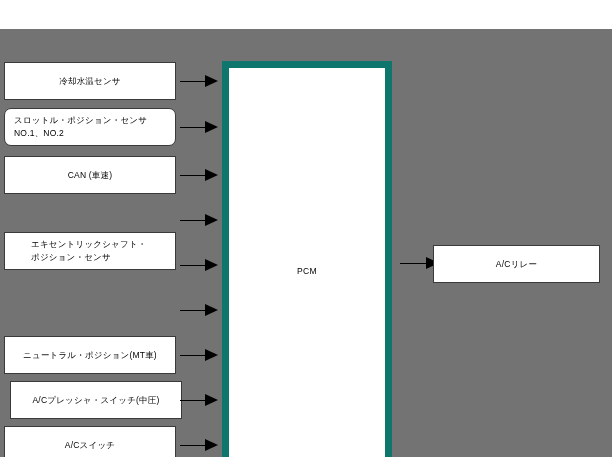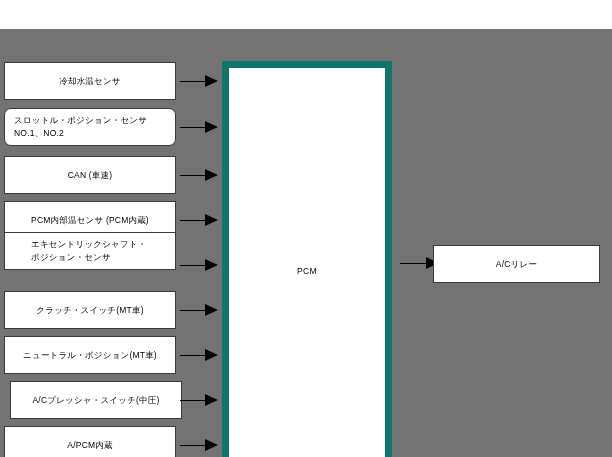--- a/index.html
+++ b/index.html
@@ -102,40 +102,34 @@
   </div>
 
   <div class="node center-text" style="left:4px; top:127px; width:172px; height:38px;">
     <span class="label">CAN (車速)</span>
   </div>
   <div class="arrow" style="left:180px; top:139.5px; width:38px;">
     <span class="shaft" style="width:25px;"></span>
     <span class="head" style="left:25px;"></span>
   </div>
 
-  <div class="node center-text" style="left:4px; top:172px; width:172px; height:38px;">
-    <span class="label">PCM内部温センサ (PCM内蔵)</span>
-  </div>
   <div class="arrow" style="left:180px; top:184.5px; width:38px;">
     <span class="shaft" style="width:25px;"></span>
     <span class="head" style="left:25px;"></span>
   </div>
 
   <div class="node indent-text" style="left:4px; top:203px; width:172px; height:38px;">
     <span class="label">エキセントリックシャフト・
 ポジション・センサ</span>
   </div>
   <div class="arrow" style="left:180px; top:229.5px; width:38px;">
     <span class="shaft" style="width:25px;"></span>
     <span class="head" style="left:25px;"></span>
   </div>
 
-  <div class="node center-text" style="left:4px; top:262px; width:172px; height:38px;">
-    <span class="label">クラッチ・スイッチ(MT車)</span>
-  </div>
   <div class="arrow" style="left:180px; top:274.5px; width:38px;">
     <span class="shaft" style="width:25px;"></span>
     <span class="head" style="left:25px;"></span>
   </div>
 
   <div class="node center-text" style="left:4px; top:307px; width:172px; height:38px;">
     <span class="label">ニュートラル・ポジション(MT車)</span>
   </div>
   <div class="arrow" style="left:180px; top:319.5px; width:38px;">
     <span class="shaft" style="width:25px;"></span>
@@ -144,21 +138,21 @@
 
   <div class="node center-text" style="left:10px; top:352px; width:172px; height:38px;">
     <span class="label">A/Cプレッシャ・スイッチ(中圧)</span>
   </div>
   <div class="arrow" style="left:180px; top:364.5px; width:38px;">
     <span class="shaft" style="width:25px;"></span>
     <span class="head" style="left:25px;"></span>
   </div>
 
   <div class="node center-text" style="left:4px; top:397px; width:172px; height:38px;">
-    <span class="label">A/PCM内蔵</span>
+    <span class="label">A/Cスイッチ</span>
   </div>
   <div class="arrow" style="left:180px; top:409.5px; width:38px;">
     <span class="shaft" style="width:25px;"></span>
     <span class="head" style="left:25px;"></span>
   </div>
 
   <div id="pcm-box" style="left:222px; top:32px; width:170px; height:419px;">
     <span class="label">PCM</span>
   </div>
 

